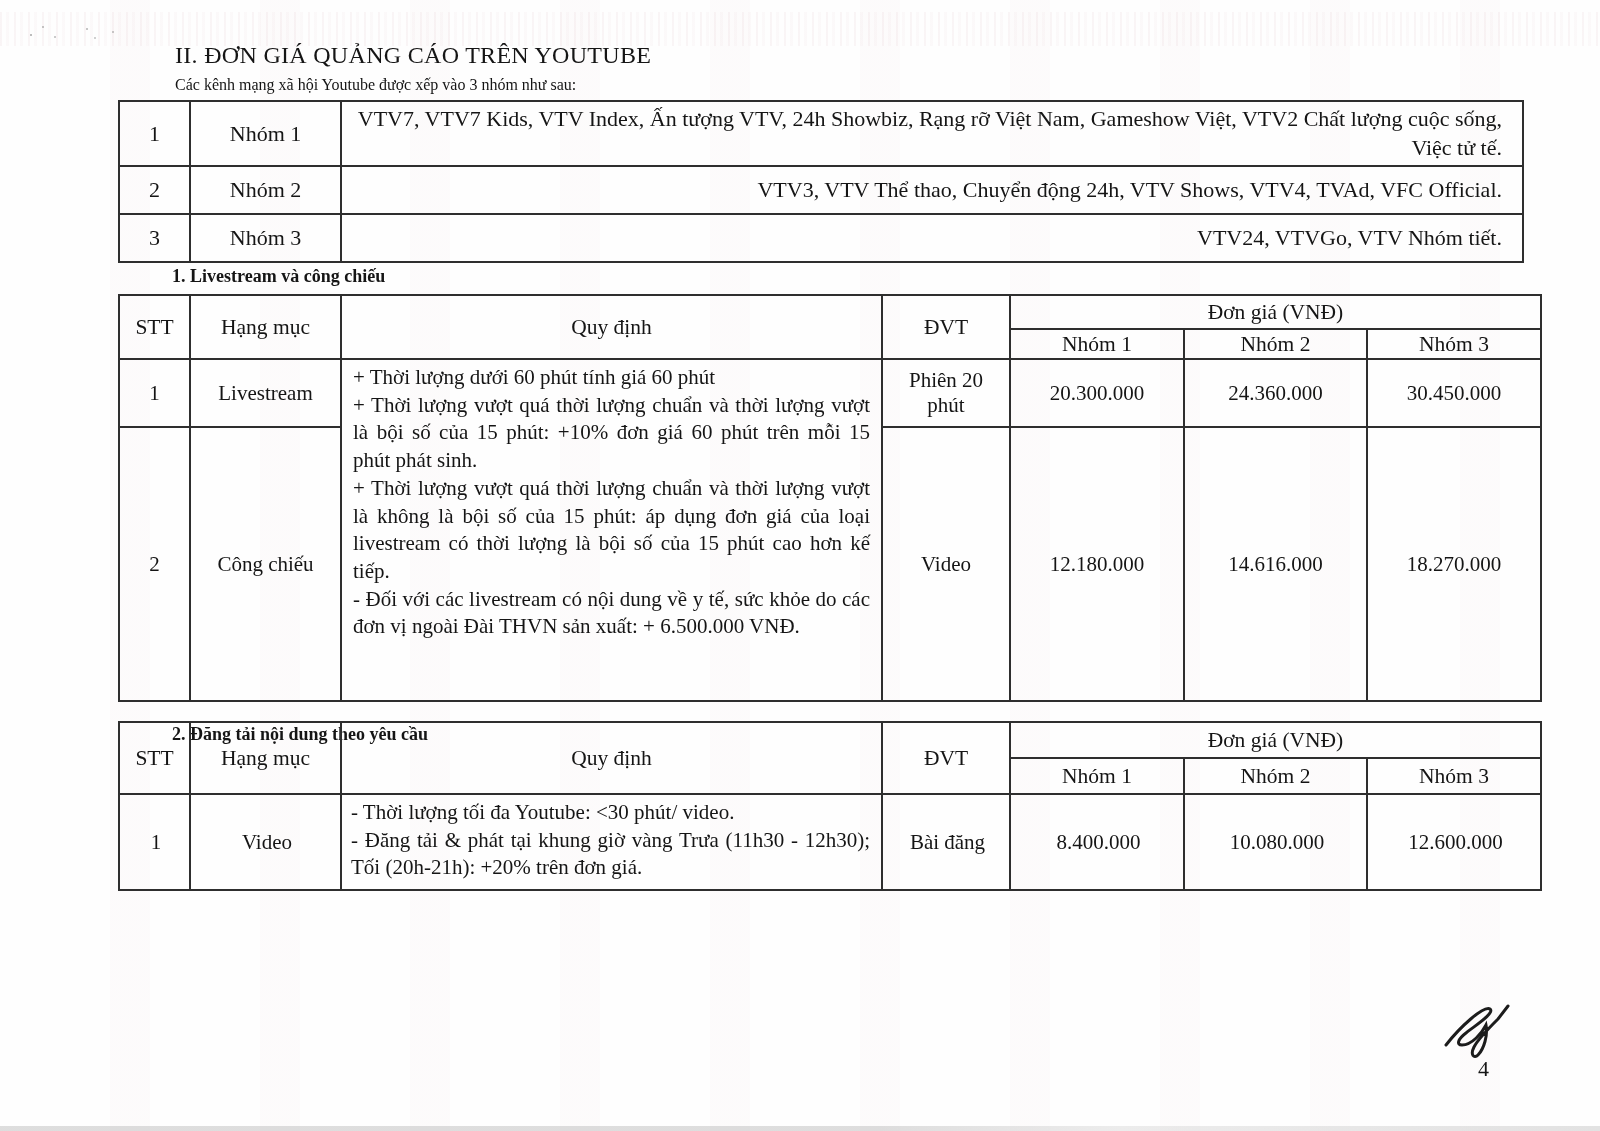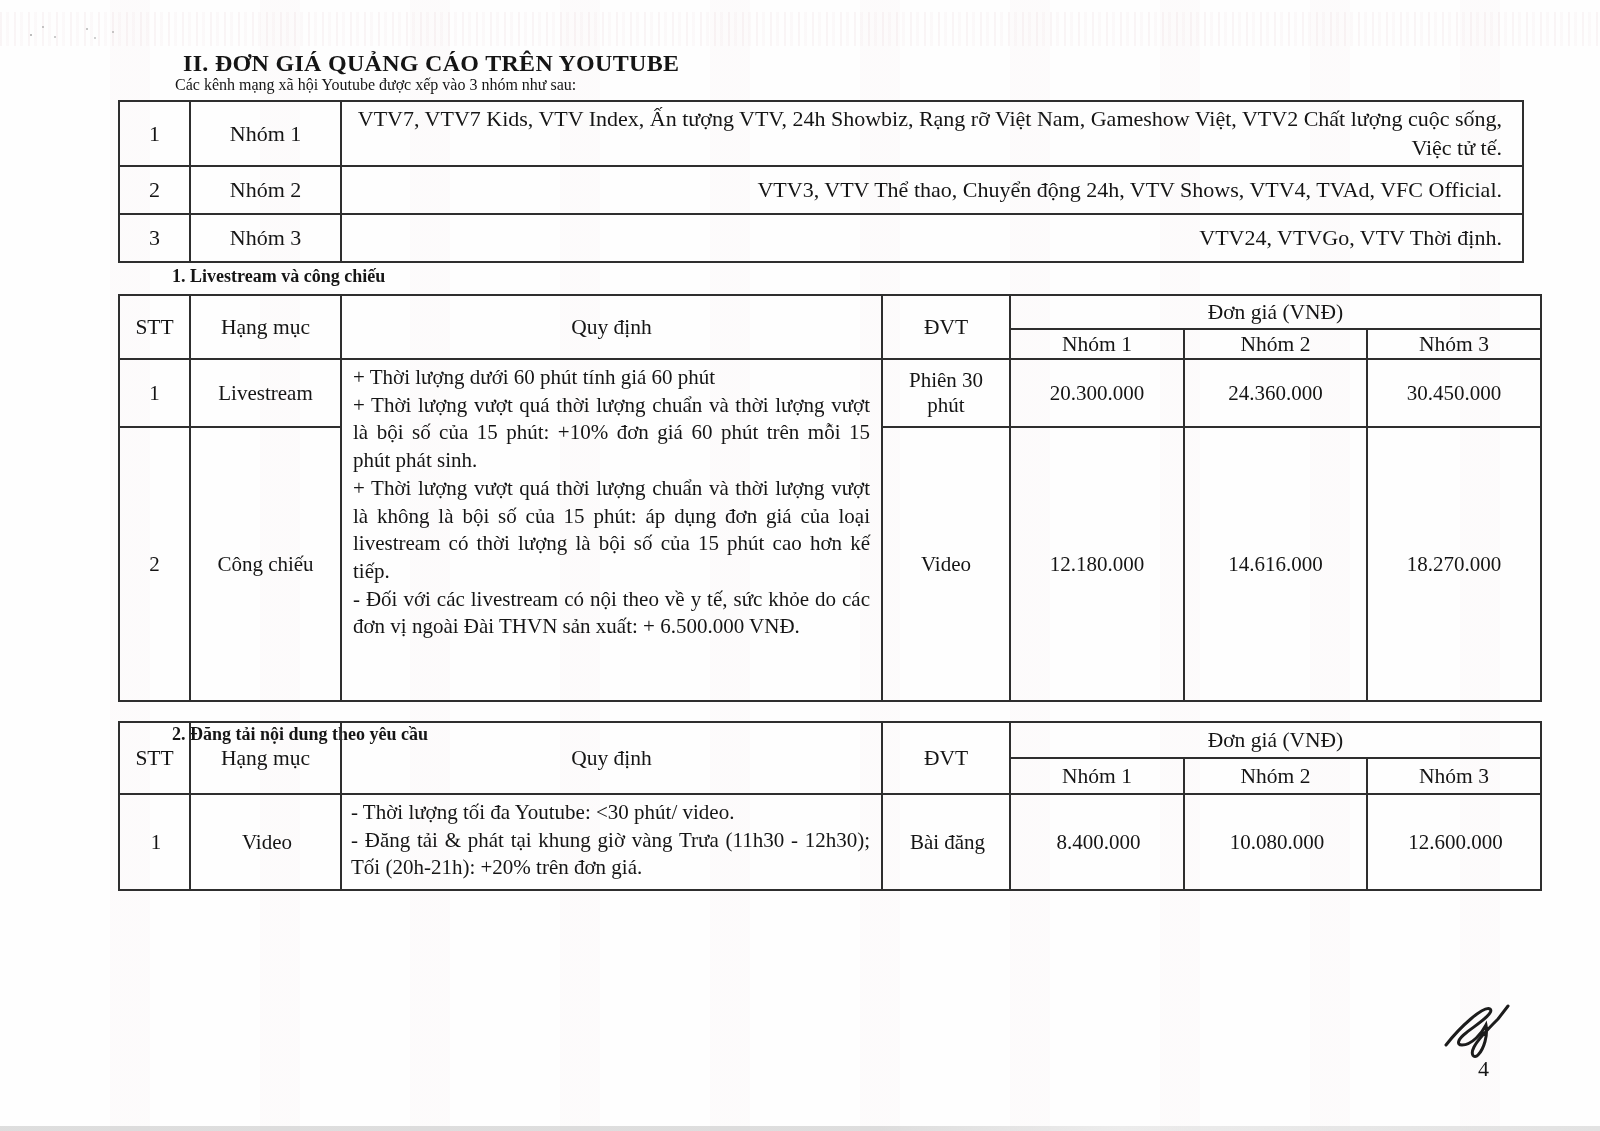--- a/index.html
+++ b/index.html
@@ -29,21 +29,21 @@
     background:#8a8a8a; border-radius:50%; opacity:.75;
     box-shadow:12px -8px 0 0 #9a9a9a, 24px 2px 0 0 #a3a3a3, 56px -6px 0 0 #9a9a9a,
                64px 3px 0 0 #ababab, 82px -3px 0 0 #9f9f9f;
   }
   .bottom-band {
     position:absolute; left:0; bottom:0; width:1600px; height:5px; opacity:.5;
     background:linear-gradient(90deg,#bdbdbd 0 55%, #dadada 70%, #c6c6c6 100%);
   }
 
   
-  .title { position:absolute; left:175px; top:42px; margin:8px; font-size:24px; font-weight:bold; letter-spacing:.3px; }
+  .title { position:absolute; left:175px; top:42px; margin:0; font-size:24px; font-weight:normal; letter-spacing:.3px; }
   .intro { position:absolute; left:175px; top:76px; margin:0; font-size:16px; }
   .note  { position:absolute; left:172px; top:243px; margin:0; font-size:21px; font-style:italic; }
   .h-sec { position:absolute; margin:0; font-size:18px; font-weight:bold; }
   .h-sec1 { left:172px; top:266px; }
   .h-sec2 { left:172px; top:724px; }
 
   
   table { border-collapse:collapse; table-layout:fixed; position:absolute; background:transparent; }
   td, th { border:2px solid #2e2e2e; font-weight:normal; }
 
@@ -98,21 +98,21 @@
         <td class="channels">VTV7, VTV7 Kids, VTV Index, Ấn tượng VTV, 24h Showbiz, Rạng rỡ Việt Nam, Gameshow Việt, VTV2 Chất lượng cuộc sống, Việc tử tế.</td>
       </tr>
       <tr class="g2">
         <td class="c">2</td>
         <td class="c">Nhóm 2</td>
         <td class="channels">VTV3, VTV Thể thao, Chuyển động 24h, VTV Shows, VTV4, TVAd, VFC Official.</td>
       </tr>
       <tr class="g3">
         <td class="c">3</td>
         <td class="c">Nhóm 3</td>
-        <td class="channels">VTV24, VTVGo, VTV Thời định.</td>
+        <td class="channels">VTV24, VTVGo, VTV Nhóm tiết.</td>
       </tr>
     </tbody>
   </table>
 
 
   <h2 class="h-sec h-sec1">1. Livestream và công chiếu</h2>
 
   <table class="price s1">
     <colgroup>
       <col style="width:71px">
@@ -138,23 +138,23 @@
       </tr>
     </thead>
     <tbody>
       <tr class="r1">
         <td>1</td>
         <td>Livestream</td>
         <td class="reg" rowspan="2">
           <p>+ Thời lượng dưới 60 phút tính giá 60 phút</p>
           <p>+ Thời lượng vượt quá thời lượng chuẩn và thời lượng vượt là bội số của 15 phút: +10% đơn giá 60 phút trên mỗi 15 phút phát sinh.</p>
           <p>+ Thời lượng vượt quá thời lượng chuẩn và thời lượng vượt là không là bội số của 15 phút: áp dụng đơn giá của loại livestream có thời lượng là bội số của 15 phút cao hơn kế tiếp.</p>
-          <p>- Đối với các livestream có nội theo về y tế, sức khỏe do các đơn vị ngoài Đài THVN sản xuất: + 6.500.000 VNĐ.</p>
+          <p>- Đối với các livestream có nội dung về y tế, sức khỏe do các đơn vị ngoài Đài THVN sản xuất: + 6.500.000 VNĐ.</p>
         </td>
-        <td>Phiên 30 phút</td>
+        <td>Phiên 20 phút</td>
         <td>20.300.000</td>
         <td>24.360.000</td>
         <td>30.450.000</td>
       </tr>
       <tr class="r2">
         <td>2</td>
         <td>Công chiếu</td>
         <td>Video</td>
         <td>12.180.000</td>
         <td>14.616.000</td>

